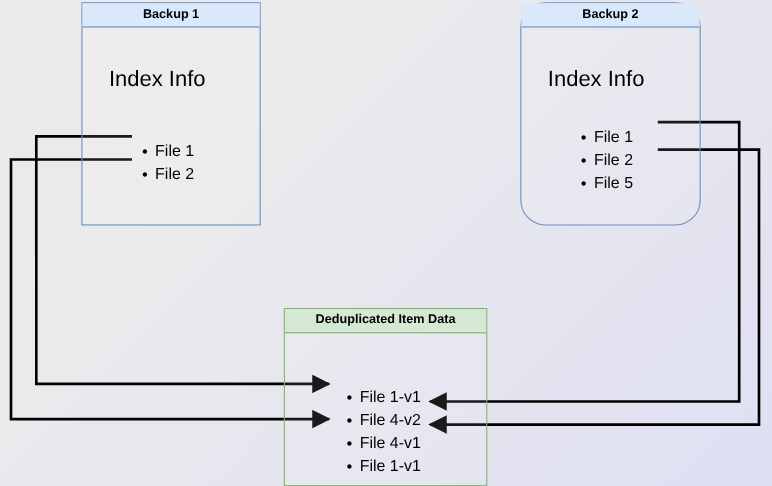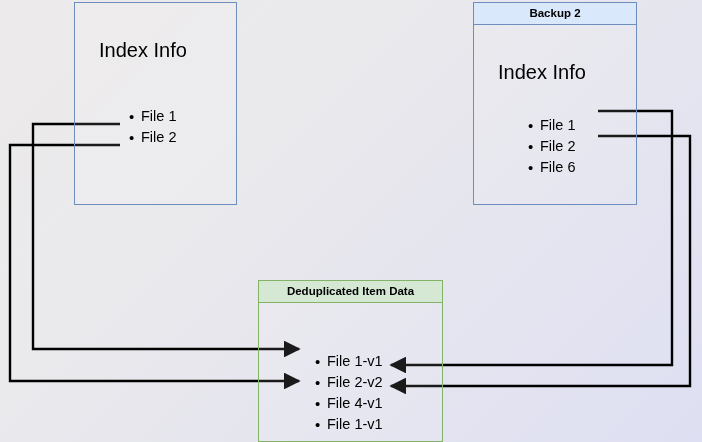--- a/index.html
+++ b/index.html
@@ -103,46 +103,47 @@
     <path d="M 120 124 L 33 124 L 33 349 L 299 349" fill="none" stroke="#000000" stroke-width="2.4" stroke-linejoin="miter" marker-end="url(#arrow)"></path>
 
     <path d="M 120 145 L 10 145 L 10 381 L 299 381" fill="none" stroke="#000000" stroke-width="2.4" stroke-linejoin="miter" marker-end="url(#arrow)"></path>
 
     <path d="M 598 111 L 672 111 L 672 365 L 391 365" fill="none" stroke="#000000" stroke-width="2.4" stroke-linejoin="miter" marker-end="url(#arrow)"></path>
 
     <path d="M 598 136 L 690 136 L 690 386 L 391 386" fill="none" stroke="#000000" stroke-width="2.4" stroke-linejoin="miter" marker-end="url(#arrow)"></path>
   </svg>
 
   <div class="box" style="left:74px; top:2px; width:163px; height:203px;">
+    <div class="box-header">Backup 1</div>
     <div class="box-body">
       <div class="index-label" style="left:24px; top:36px;">Index Info</div>
       <ul class="file-list" style="left:52px; top:103px;">
         <li>File 1</li>
         <li>File 2</li>
       </ul>
     </div>
   </div>
 
-  <div class="box" style="left:473px; top:2px; width:164px; height:203px;">
+  <div class="box" style="left:473px; top:2px; width:164px; height:203px;border-radius:23px;">
     <div class="box-header">Backup 2</div>
     <div class="box-body">
       <div class="index-label" style="left:24px; top:36px;">Index Info</div>
       <ul class="file-list" style="left:52px; top:90px;">
         <li>File 1</li>
         <li>File 2</li>
-        <li>File 6</li>
+        <li>File 5</li>
       </ul>
     </div>
   </div>
 
   <div class="box green" style="left:258px; top:280px; width:185px; height:162px;">
     <div class="box-header">Deduplicated Item Data</div>
     <div class="box-body">
       <ul class="file-list" style="left:54px; top:48px;text-align:center;">
         <li>File 1-v1</li>
-        <li>File 2-v2</li>
+        <li>File 4-v2</li>
         <li>File 4-v1</li>
         <li>File 1-v1</li>
       </ul>
     </div>
   </div>
 
 </div>
 
 </body></html>

